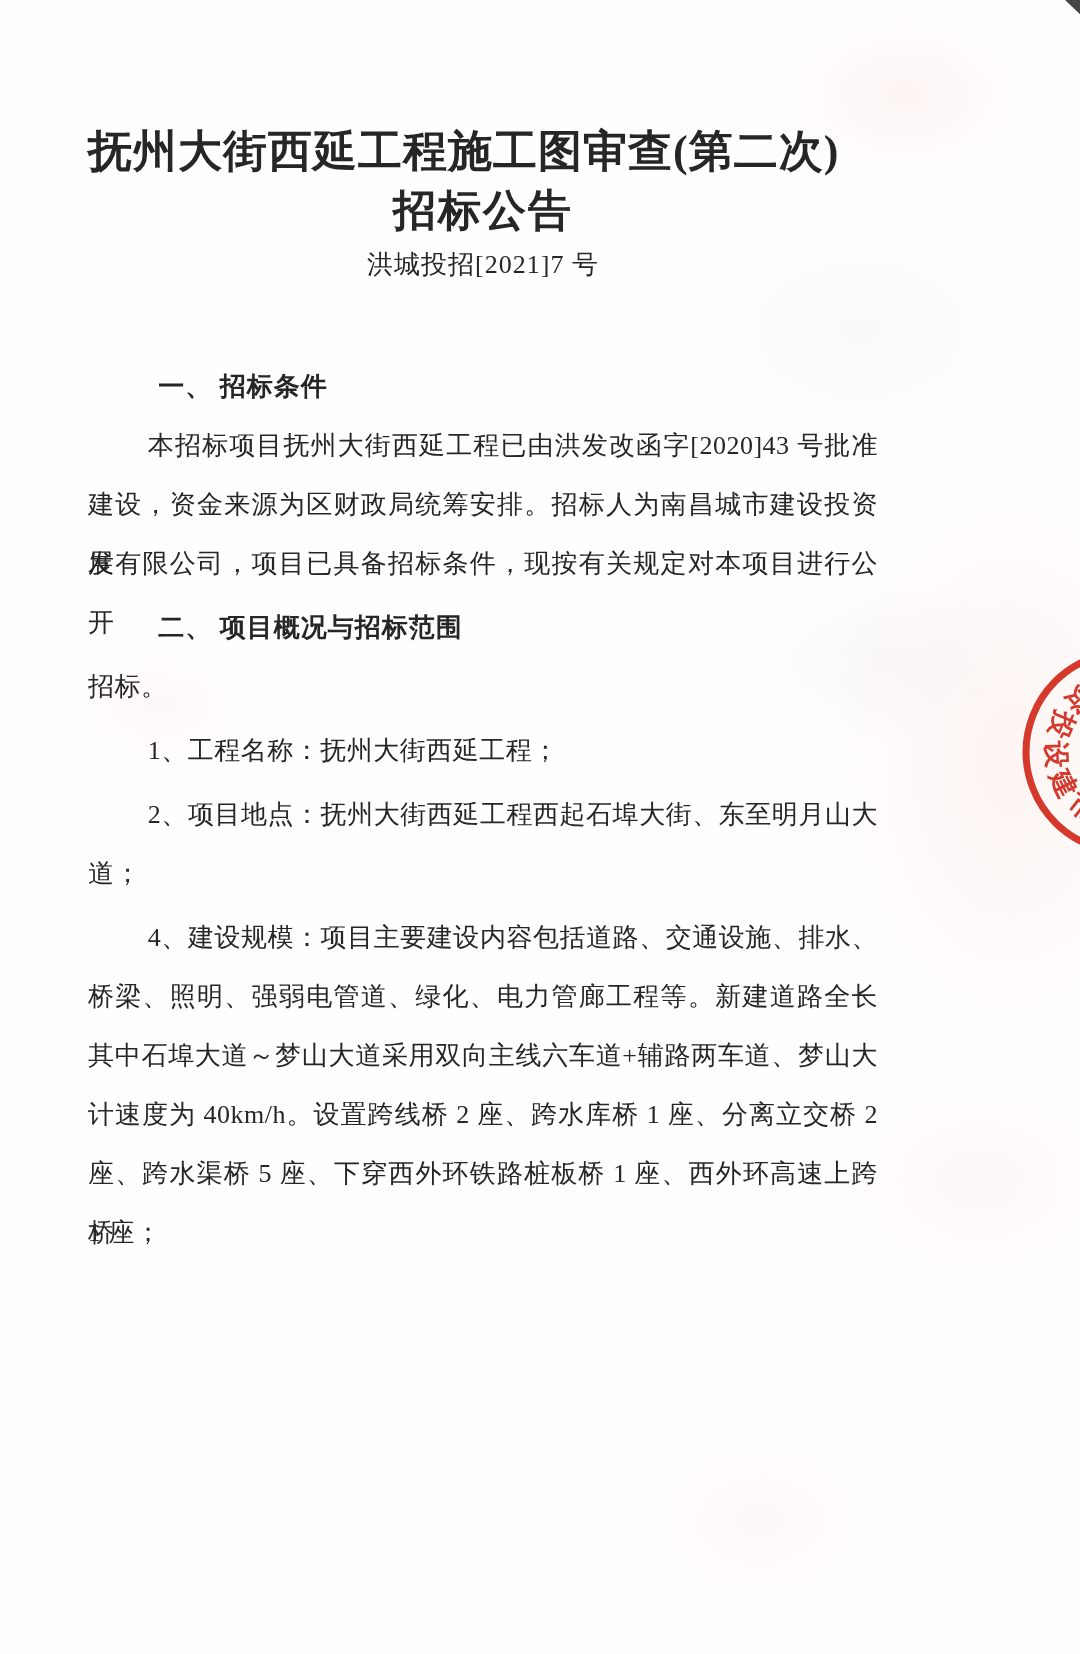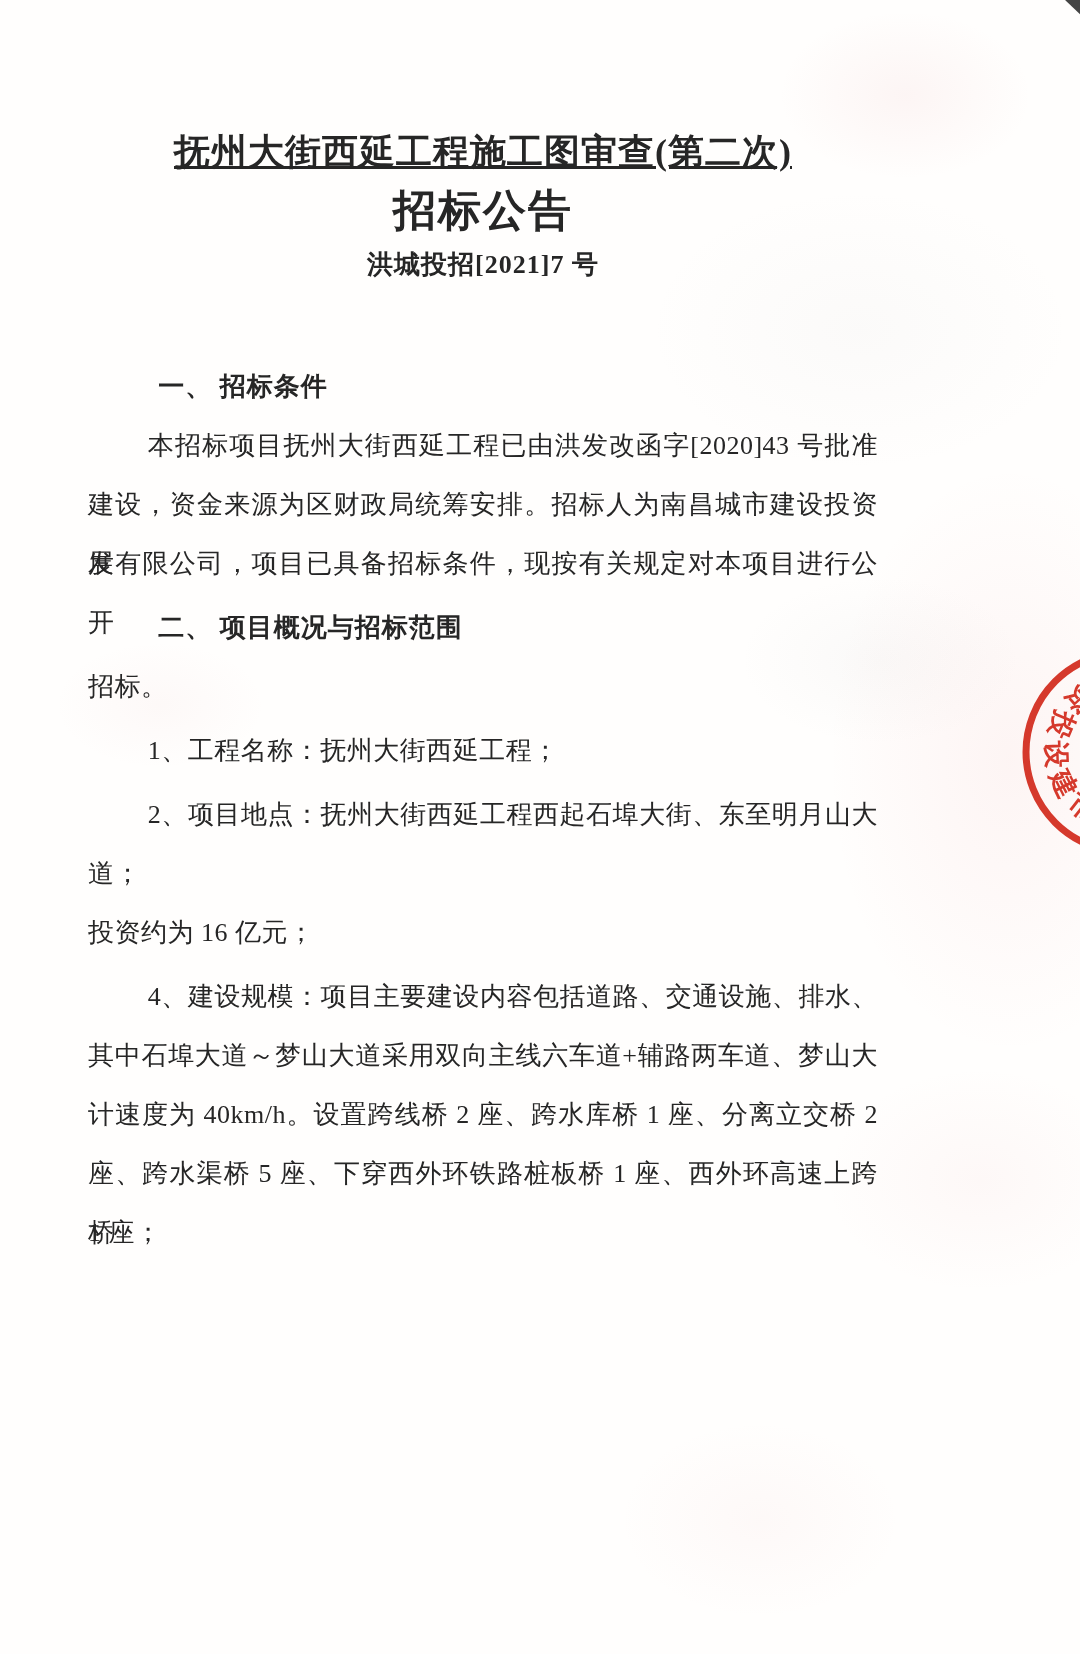--- a/index.html
+++ b/index.html
@@ -28,31 +28,31 @@
     position:absolute;top:0;right:0;width:17px;height:15px;
     background:#454545;
     clip-path:polygon(100% 0,12% 0,100% 95%);
   }
   .doc-column{
     position:absolute;
     left:88px;top:0;width:790px;
   }
   .doc-title-1{
     margin:127px 0 0 0;
-    font-size:36px;line-height:50px;font-weight:700;
-    text-align:center;letter-spacing:1px;text-decoration:underline;
+    font-size:44px;line-height:50px;font-weight:700;
+    text-align:left;letter-spacing:1px;
   }
   .doc-title-2{
     margin:12px 0 0 0;
     font-size:43px;line-height:44px;font-weight:700;
     text-align:center;letter-spacing:2px;
   }
   .doc-number{
     margin:14px 0 0 0;
-    font-size:26px;line-height:36px;font-weight:700;
+    font-size:26px;line-height:36px;font-weight:400;
     text-align:center;letter-spacing:1px;
   }
   .body-lines{margin-top:0;font-family:Liberation Serif, serif;}
   .line{
     font-size:26px;
     line-height:59px;
     height:59px;
     white-space:nowrap;
     letter-spacing:0.5px;
   }
@@ -87,22 +87,22 @@
     <div class="body-lines">
       <div class="line heading sec-first">一、 招标条件</div>
       <div class="line indent j">本招标项目抚州大街西延工程已由洪发改函字[2020]43 号批准</div>
       <div class="line j">建设，资金来源为区财政局统筹安排。招标人为南昌城市建设投资发</div>
       <div class="line j">展有限公司，项目已具备招标条件，现按有关规定对本项目进行公开</div>
       <div class="line heading mt">二、 项目概况与招标范围</div>
       <div class="line">招标。</div>
       <div class="line indent mt">1、工程名称：抚州大街西延工程；</div>
       <div class="line indent j mt">2、项目地点：抚州大街西延工程西起石埠大街、东至明月山大</div>
       <div class="line">道；</div>
-      <div class="line">投资约为 16 亿元；</div>
       <div class="line indent j mt">4、建设规模：项目主要建设内容包括道路、交通设施、排水、</div>
+      <div class="line j">桥梁、照明、强弱电管道、绿化、电力管廊工程等。新建道路全长</div>
       <div class="line j">其中石埠大道～梦山大道采用双向主线六车道+辅路两车道、梦山大</div>
       <div class="line j">计速度为 40km/h。设置跨线桥 2 座、跨水库桥 1 座、分离立交桥 2</div>
       <div class="line j">座、跨水渠桥 5 座、下穿西外环铁路桩板桥 1 座、西外环高速上跨桥</div>
       <div class="line">1 座；</div>
     </div>
   </div>
 
   <svg class="seal-svg" width="1080" height="1654" viewBox="0 0 1080 1654">
     <g opacity="0.92">
       <circle cx="1126" cy="752" r="100" fill="none" stroke="#d2291b" stroke-width="7"></circle>

